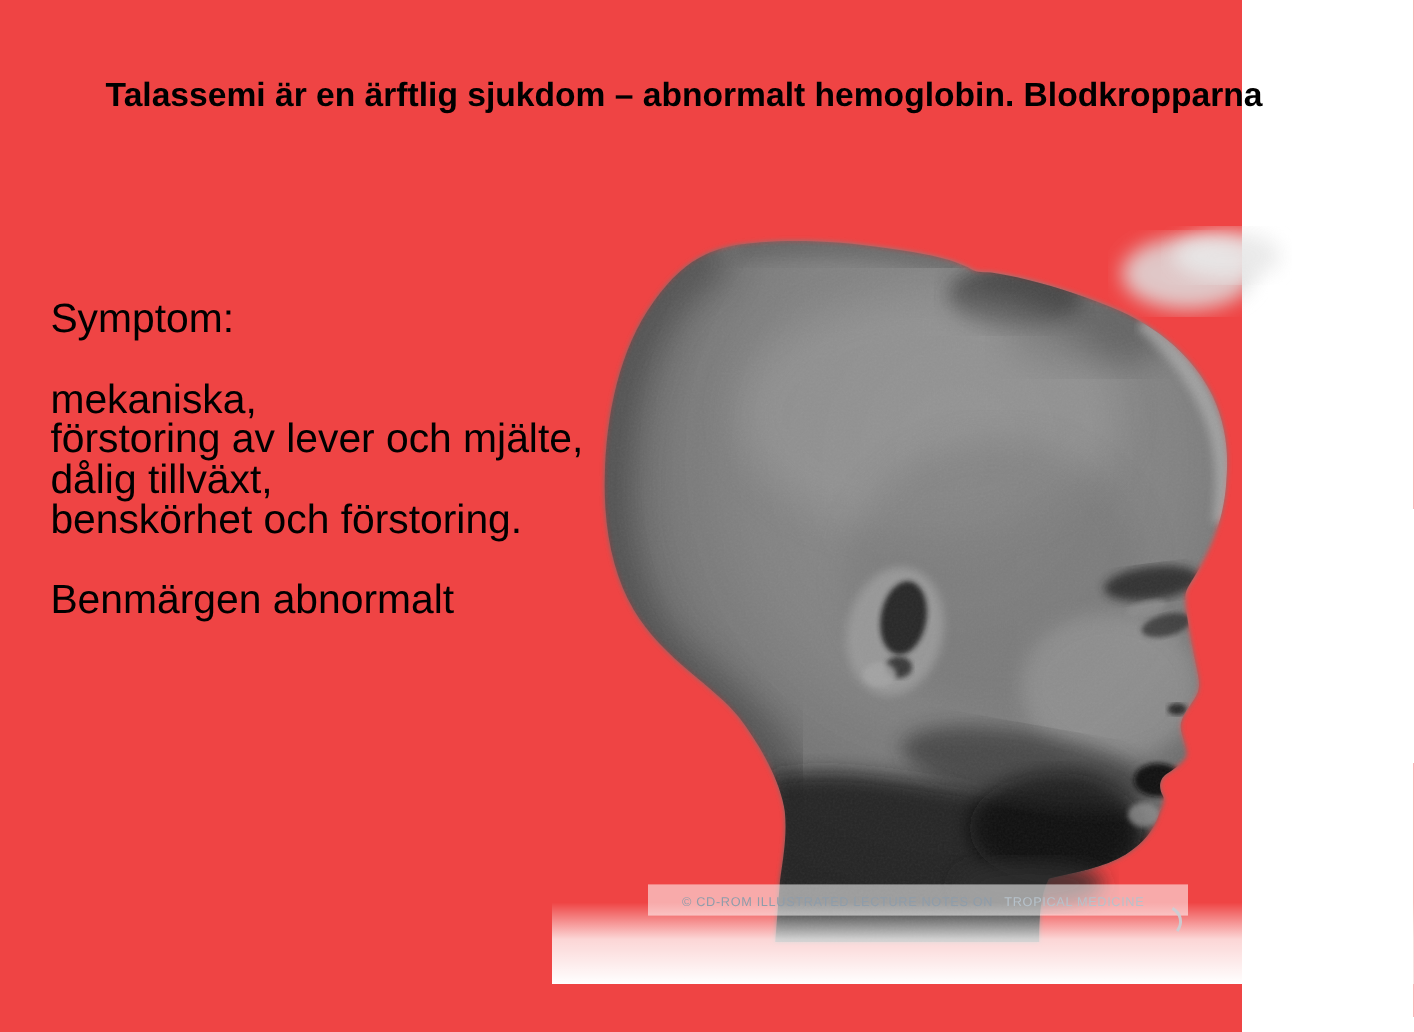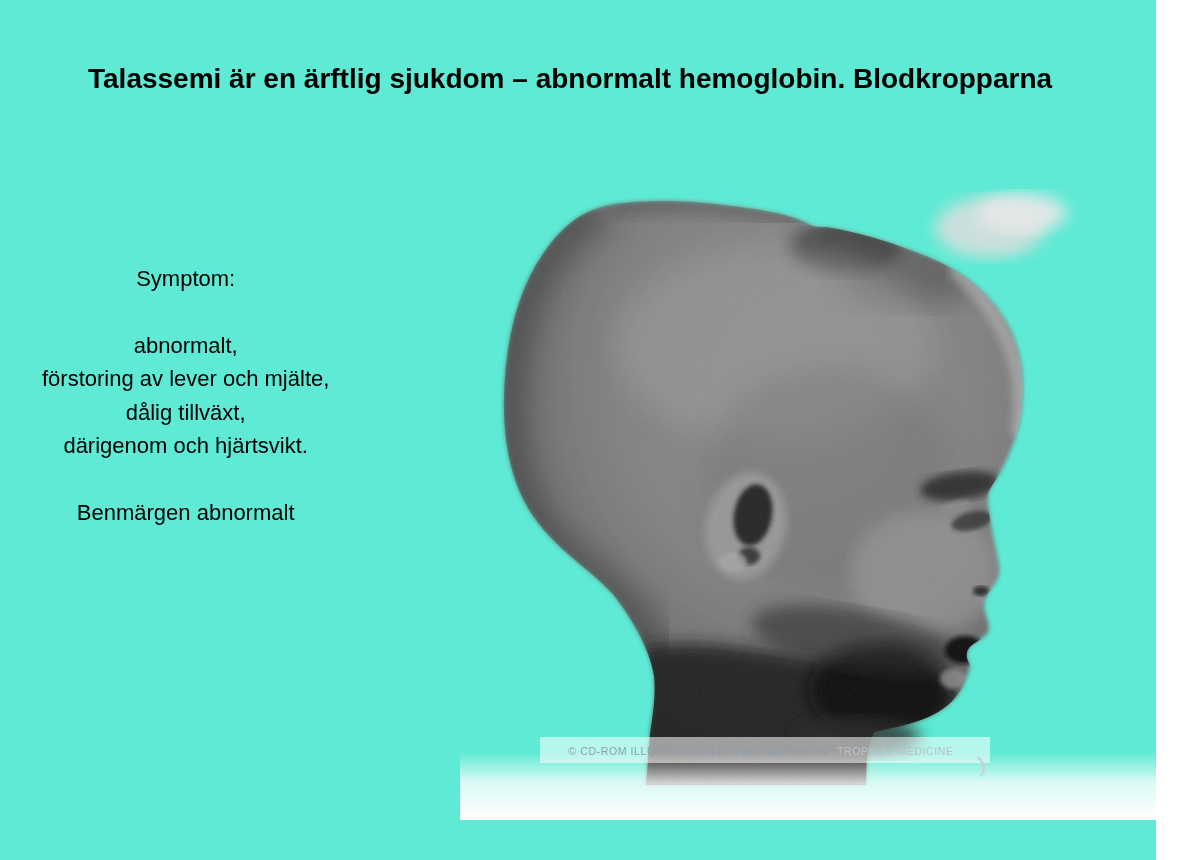--- a/index.html
+++ b/index.html
@@ -4,39 +4,38 @@
 <style>
   html, body { margin: 0; padding: 0; }
   body {
     width: 1178px; height: 860px;
     background: #ffffff;
     font-family: "Liberation Sans", sans-serif;
     overflow: hidden;
   }
   .slide {
     position: relative;
-    width: 1156px; height: 860px;
-    background: #5eead4;
+    width: 1035px; height: 860px;
+    background: #ef4444;
   }
   .title {
     position: absolute;
     left: 88px; top: 63px;
     font-size: 28px;
     line-height: 31.5px;
     font-weight: bold;
     color: #000000;
   }
   .title-line { white-space: nowrap; }
   .symptoms {
     position: absolute;
-    left: 42px; top: 262px;
-    font-size: 22px;
+    left: 42px; top: 250px;
+    font-size: 34px;
     line-height: 33.4px;
     color: #000000;
-    text-align: center;
   }
   .symptom-line { min-height: 33.4px; white-space: nowrap; }
   .photo {
     position: absolute;
     left: 460px; top: 180px;
     width: 720px; height: 640px;
     margin: 0;
   }
   .photo svg { display: block; }
   .caption-text {
@@ -50,24 +49,24 @@
 
 <div class="slide">
 
   <div class="title">
     <div class="title-line">Talassemi är en ärftlig sjukdom – abnormalt hemoglobin. Blodkropparna</div>
   </div>
 
   <div class="symptoms">
     <div class="symptom-line">Symptom:</div>
     <div class="symptom-line"></div>
-    <div class="symptom-line">abnormalt,</div>
+    <div class="symptom-line">mekaniska,</div>
     <div class="symptom-line">förstoring av lever och mjälte,</div>
     <div class="symptom-line">dålig tillväxt,</div>
-    <div class="symptom-line">därigenom och hjärtsvikt.</div>
+    <div class="symptom-line">benskörhet och förstoring.</div>
     <div class="symptom-line"></div>
     <div class="symptom-line">Benmärgen abnormalt</div>
   </div>
 
   <figure class="photo">
     <svg viewBox="460 180 720 640" width="720" height="640" xmlns="http://www.w3.org/2000/svg">
       <defs>
         <radialGradient id="headGrad" cx="0.57" cy="0.31" r="0.78">
           <stop offset="0" stop-color="#8f8f8f"></stop>
           <stop offset="0.45" stop-color="#838383"></stop>

